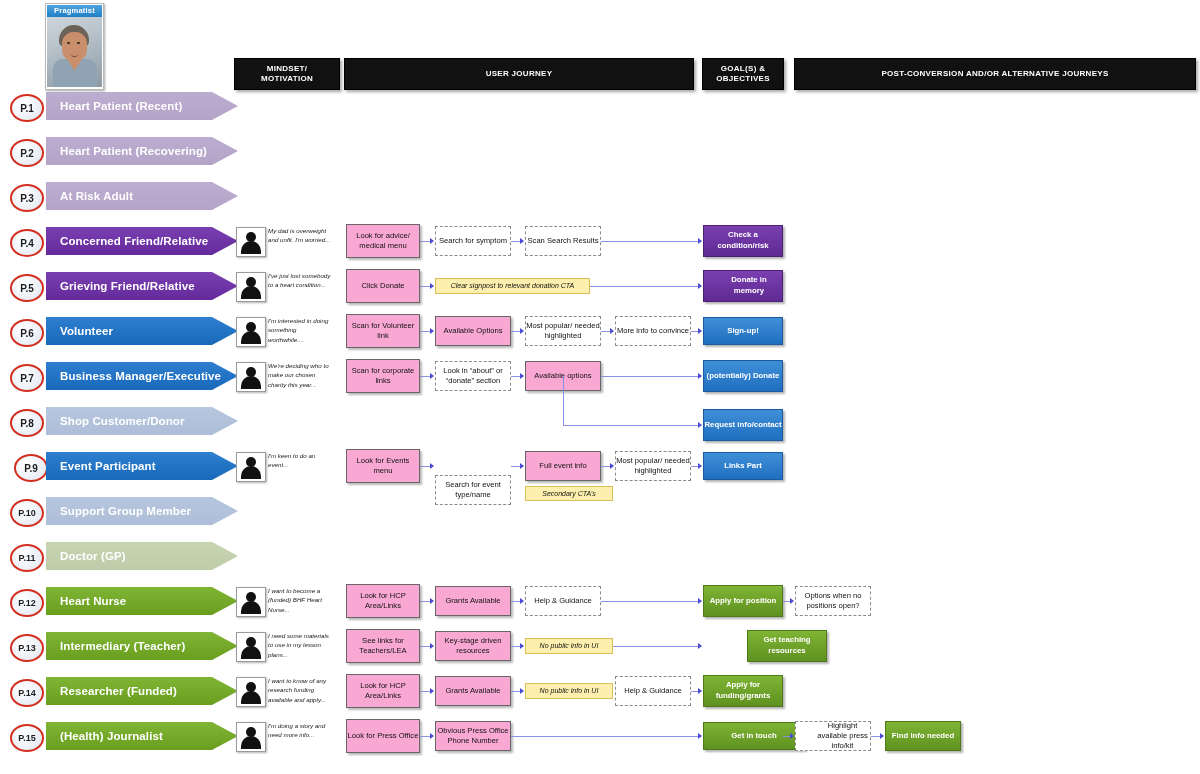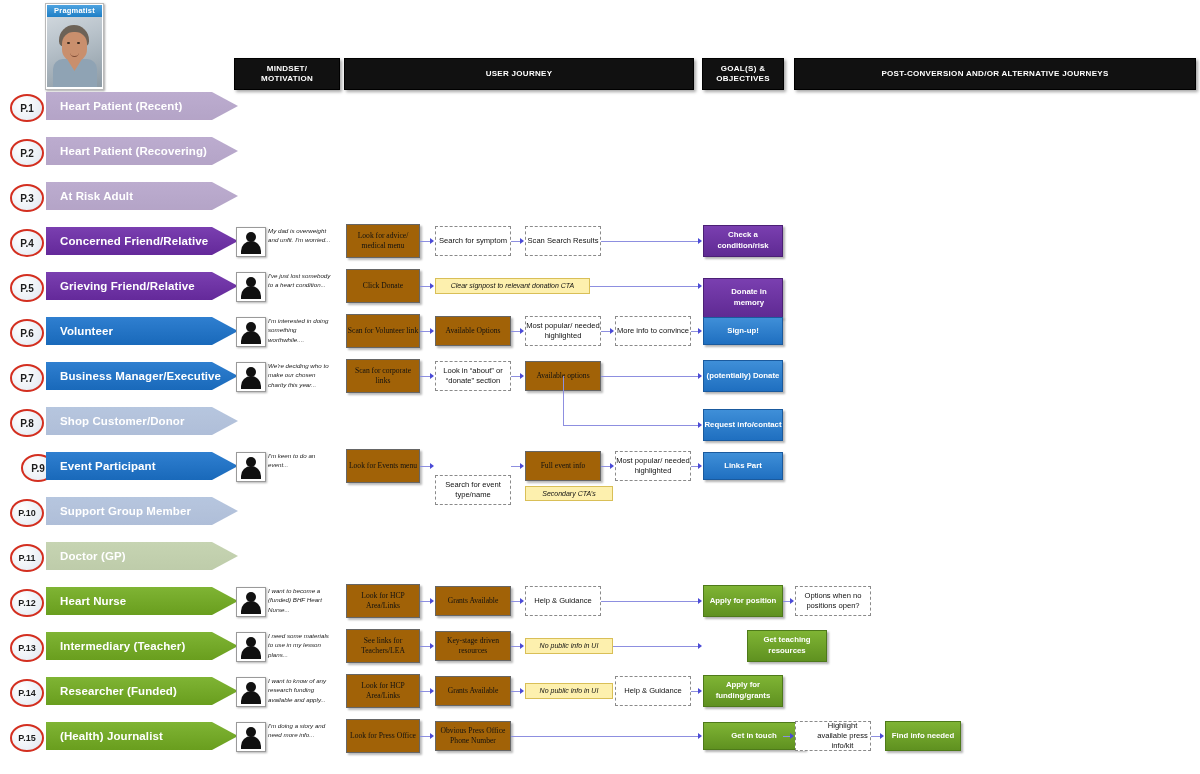--- a/index.html
+++ b/index.html
@@ -55,21 +55,21 @@
   .thumb{position:absolute;width:28px;height:28px;background:#ffffff;border:1px solid #9a9a9a;
     box-shadow:1px 1px 2px rgba(0,0,0,.3);}
   .thumb .silh-head{position:absolute;left:9px;top:4px;width:10px;height:10px;border-radius:50%;background:#111;}
   .thumb .silh-body{position:absolute;left:4px;top:13px;width:20px;height:13px;border-radius:10px 10px 0 0;background:#111;}
   .quote{position:absolute;font-size:6.2px;font-style:italic;line-height:1.5;color:#1a1a1a;
     font-family:"Liberation Sans",sans-serif;}
 
   
   .box{position:absolute;box-sizing:border-box;display:flex;align-items:center;justify-content:center;
     text-align:center;font-size:7.6px;line-height:1.35;}
-  .box.solid{background:#a16207;border:1.2px solid #666;box-shadow:1.5px 1.5px 2px rgba(0,0,0,.28);color:#111;font-family:Liberation Serif, serif;}
+  .box.solid{background:#f9a8d4;border:1.2px solid #666;box-shadow:1.5px 1.5px 2px rgba(0,0,0,.28);color:#111;}
   .box.dashed{background:#ffffff;border:1.2px dashed #8a8a8a;color:#111;}
   .box.note{background:#fdf0ae;border:1px solid #d9bf57;color:#111;font-style:italic;font-size:7px;}
   .box.goal{color:#ffffff;font-weight:bold;font-size:7.8px;
     box-shadow:1.5px 1.5px 2px rgba(0,0,0,.3);}
   .box.goal.purple{background:linear-gradient(#7a3fb0,#5f2a93);border:1px solid #4b2075;}
   .box.goal.blue{background:linear-gradient(#3f8fd8,#1f6fc0);border:1px solid #1a5a9e;}
   .box.goal.green{background:linear-gradient(#7fb434,#5f9120);border:1px solid #4e7a1a;}
 
   
   .conn{position:absolute;height:1px;background:#8d8fe0;}
@@ -114,21 +114,21 @@
       <div class="pbadge" style="left: 10px; top: 229px;">P.4</div>
       <div class="parrow" style="left: 46px; top: 227px; width: 192px; background: linear-gradient(rgb(122, 63, 176) 0%, rgb(100, 41, 154) 100%);">Concerned Friend/Relative</div>
       <div class="pbadge" style="left: 10px; top: 274px;">P.5</div>
       <div class="parrow" style="left: 46px; top: 272px; width: 192px; background: linear-gradient(rgb(122, 63, 176) 0%, rgb(100, 41, 154) 100%);">Grieving Friend/Relative</div>
       <div class="pbadge" style="left: 10px; top: 319px;">P.6</div>
       <div class="parrow" style="left: 46px; top: 317px; width: 192px; background: linear-gradient(rgb(47, 127, 208) 0%, rgb(25, 105, 186) 100%);">Volunteer</div>
       <div class="pbadge" style="left: 10px; top: 364px;">P.7</div>
       <div class="parrow" style="left: 46px; top: 362px; width: 192px; background: linear-gradient(rgb(47, 127, 208) 0%, rgb(25, 105, 186) 100%);">Business Manager/Executive</div>
       <div class="pbadge" style="left: 10px; top: 409px;">P.8</div>
       <div class="parrow" style="left: 46px; top: 407px; width: 192px; background: linear-gradient(rgb(179, 195, 222) 0%, rgb(171, 187, 214) 100%); color: rgb(255, 255, 255); opacity: 0.95;">Shop Customer/Donor</div>
-      <div class="pbadge" style="left: 21px; top: 454px;">P.9</div>
+      <div class="pbadge" style="left: 14px; top: 454px;">P.9</div>
       <div class="parrow" style="left: 46px; top: 452px; width: 192px; background: linear-gradient(rgb(47, 127, 208) 0%, rgb(25, 105, 186) 100%);">Event Participant</div>
       <div class="pbadge small" style="left: 10px; top: 499px;">P.10</div>
       <div class="parrow" style="left: 46px; top: 497px; width: 192px; background: linear-gradient(rgb(179, 195, 222) 0%, rgb(171, 187, 214) 100%); color: rgb(255, 255, 255); opacity: 0.95;">Support Group Member</div>
       <div class="pbadge small" style="left: 10px; top: 544px;">P.11</div>
       <div class="parrow" style="left: 46px; top: 542px; width: 192px; background: linear-gradient(rgb(195, 210, 174) 0%, rgb(187, 202, 166) 100%); color: rgb(255, 255, 255); opacity: 0.95;">Doctor (GP)</div>
       <div class="pbadge small" style="left: 10px; top: 589px;">P.12</div>
       <div class="parrow" style="left: 46px; top: 587px; width: 192px; background: linear-gradient(rgb(127, 180, 52) 0%, rgb(105, 158, 30) 100%);">Heart Nurse</div>
       <div class="pbadge small" style="left: 10px; top: 634px;">P.13</div>
       <div class="parrow" style="left: 46px; top: 632px; width: 192px; background: linear-gradient(rgb(127, 180, 52) 0%, rgb(105, 158, 30) 100%);">Intermediary (Teacher)</div>
       <div class="pbadge small" style="left: 10px; top: 679px;">P.14</div>
@@ -156,21 +156,21 @@
         <div class="silh-head"></div>
         <div class="silh-body"></div>
       </div>
       <div class="quote" style="left: 268px; top: 271px; width: 66px;">I've just lost somebody to a heart condition...</div>
       <div class="box solid" style="left: 346px; top: 269px; width: 74px; height: 34px;">Click Donate</div>
       <div class="box note" style="left: 435px; top: 278px; width: 155px; height: 16px;">Clear signpost to relevant donation CTA</div>
       <div class="conn" style="left: 420px; top: 286px; width: 10px;"></div>
       <div class="arrowhead" style="left: 430px; top: 283px;"></div>
       <div class="conn" style="left: 590px; top: 286px; width: 108px;"></div>
       <div class="arrowhead" style="left: 698px; top: 283px;"></div>
-      <div class="box goal purple" style="left: 703px; top: 278px; width: 80px; height: 40px; padding-left: 12px;">Donate in memory</div>
+      <div class="box goal purple" style="left: 703px; top: 270px; width: 80px; height: 32px; padding-left: 12px;">Donate in memory</div>
       <div class="thumb" style="left: 236px; top: 317px;">
         <div class="silh-head"></div>
         <div class="silh-body"></div>
       </div>
       <div class="quote" style="left: 268px; top: 316px; width: 66px;">I'm interested in doing something worthwhile....</div>
       <div class="box solid" style="left: 346px; top: 314px; width: 74px; height: 34px;">Scan for Volunteer link</div>
       <div class="box solid" style="left: 435px; top: 316px; width: 76px; height: 30px;">Available Options</div>
       <div class="box dashed" style="left: 525px; top: 316px; width: 76px; height: 30px;">Most popular/ needed highlighted</div>
       <div class="box dashed" style="left: 615px; top: 316px; width: 76px; height: 30px;">More info to convince</div>
       <div class="conn" style="left: 420px; top: 331px; width: 10px;"></div>

